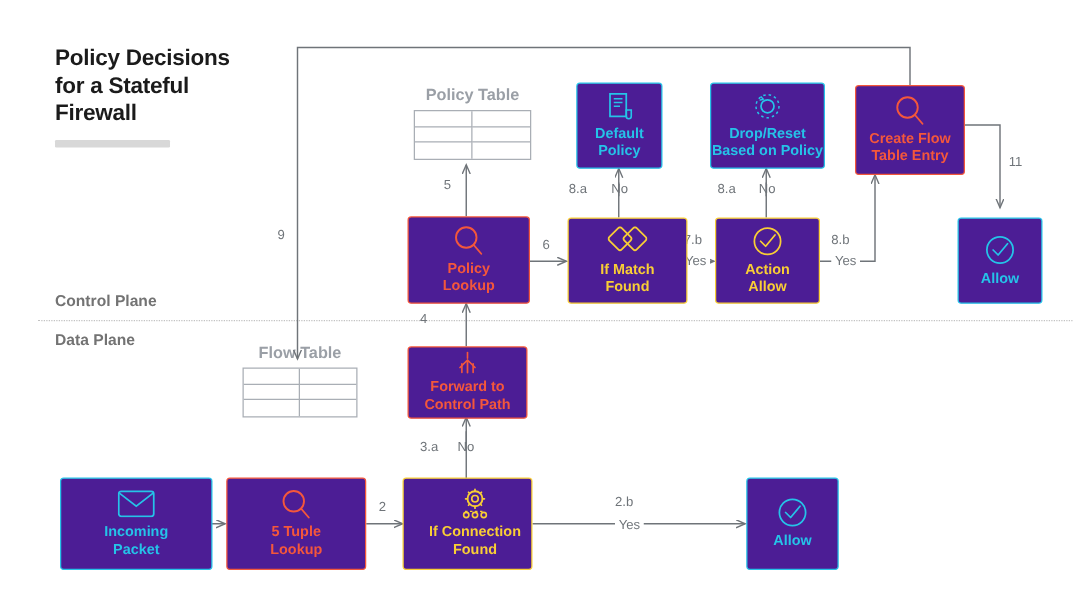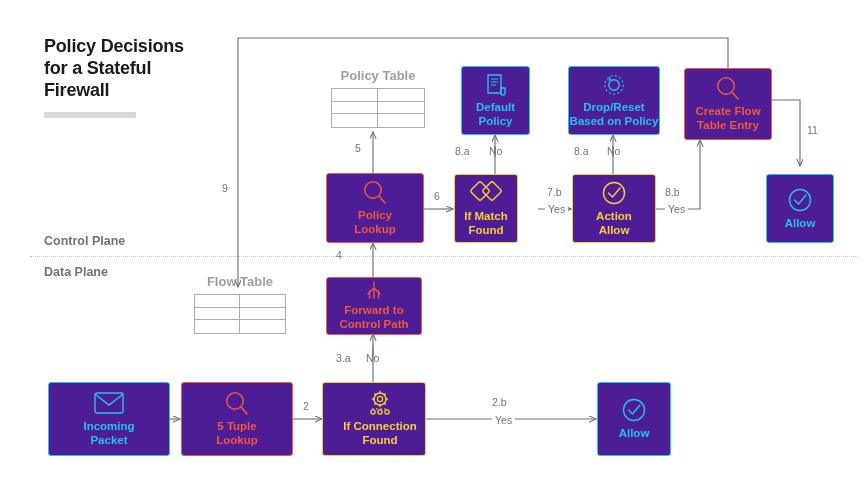--- a/index.html
+++ b/index.html
@@ -206,21 +206,21 @@
     <span class="ico">
       <svg width="26" height="26" viewBox="0 0 26 26">
           <circle cx="11" cy="11" r="8.2" fill="none" stroke="#f4573b" stroke-width="1.5"></circle>
           <path d="M17,17 L23,24" stroke="#f4573b" stroke-width="1.5" fill="none" stroke-linecap="round"></path>
         </svg>
     </span>
     <span>Policy
 Lookup</span>
   </div>
 
-  <div class="node yellow" style="left:454px;top:174px;width:64px;height:69px;">
+  <div class="node yellow" style="left:454px;top:174px;width:96px;height:69px;">
     <span class="ico">
       <svg width="32" height="24" viewBox="0 0 32 24">
         <rect x="3" y="3" width="14" height="14" rx="2" transform="rotate(45 10 10)" fill="none" stroke="#f9ce35" stroke-width="1.4"></rect>
         <rect x="15" y="3" width="14" height="14" rx="2" transform="rotate(45 22 10)" fill="none" stroke="#f9ce35" stroke-width="1.4"></rect>
       </svg>
     </span>
     <span>If Match
 Found</span>
   </div>
 

